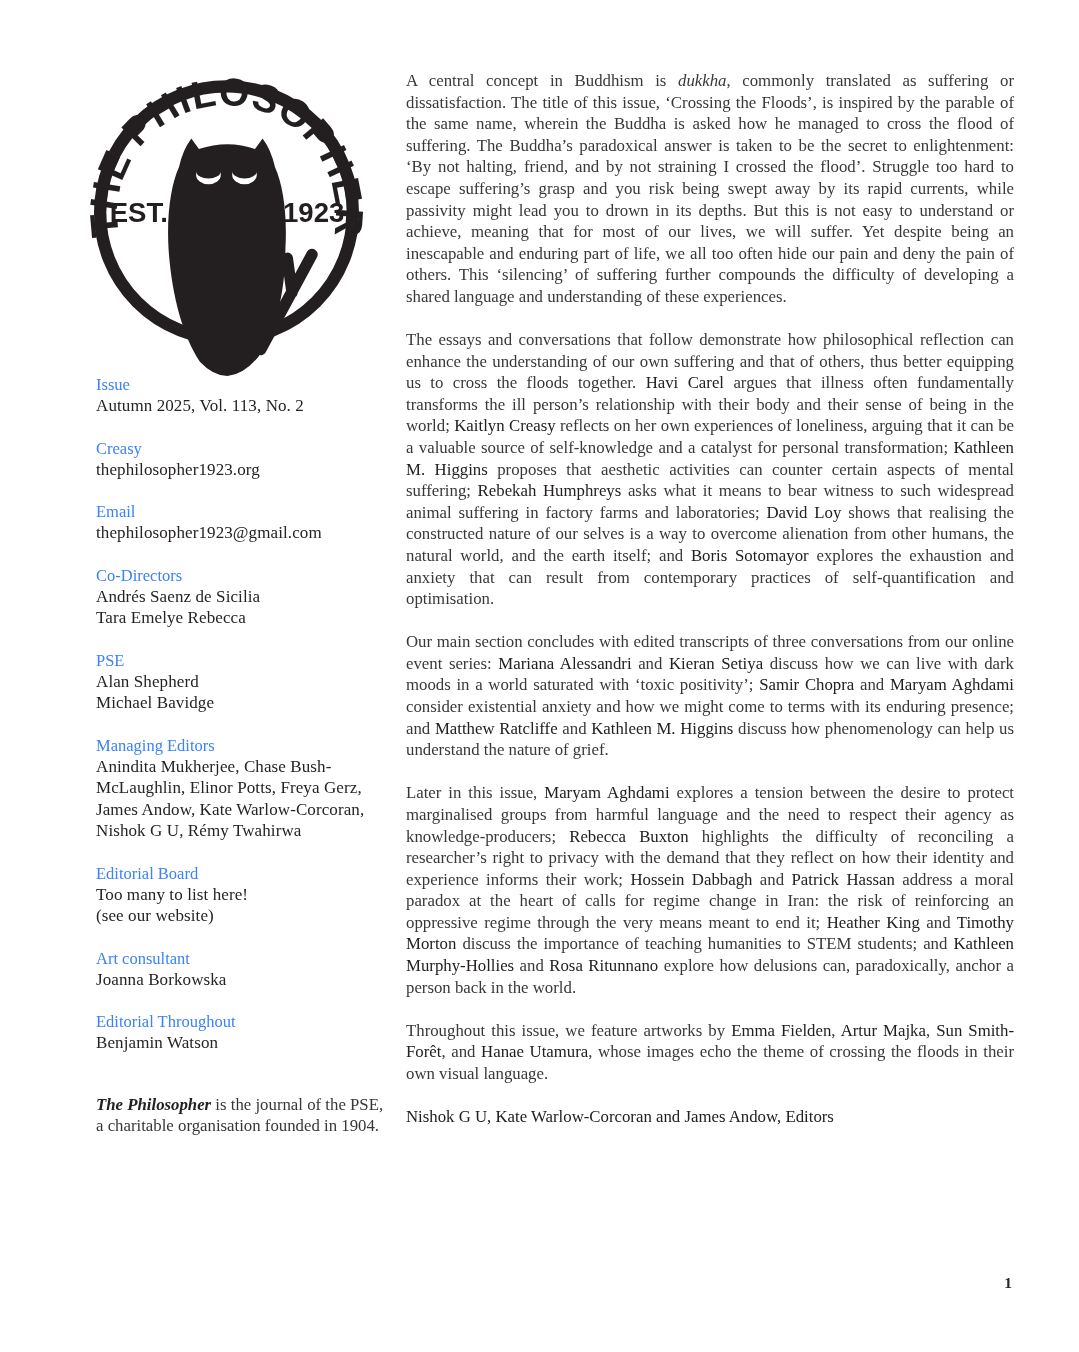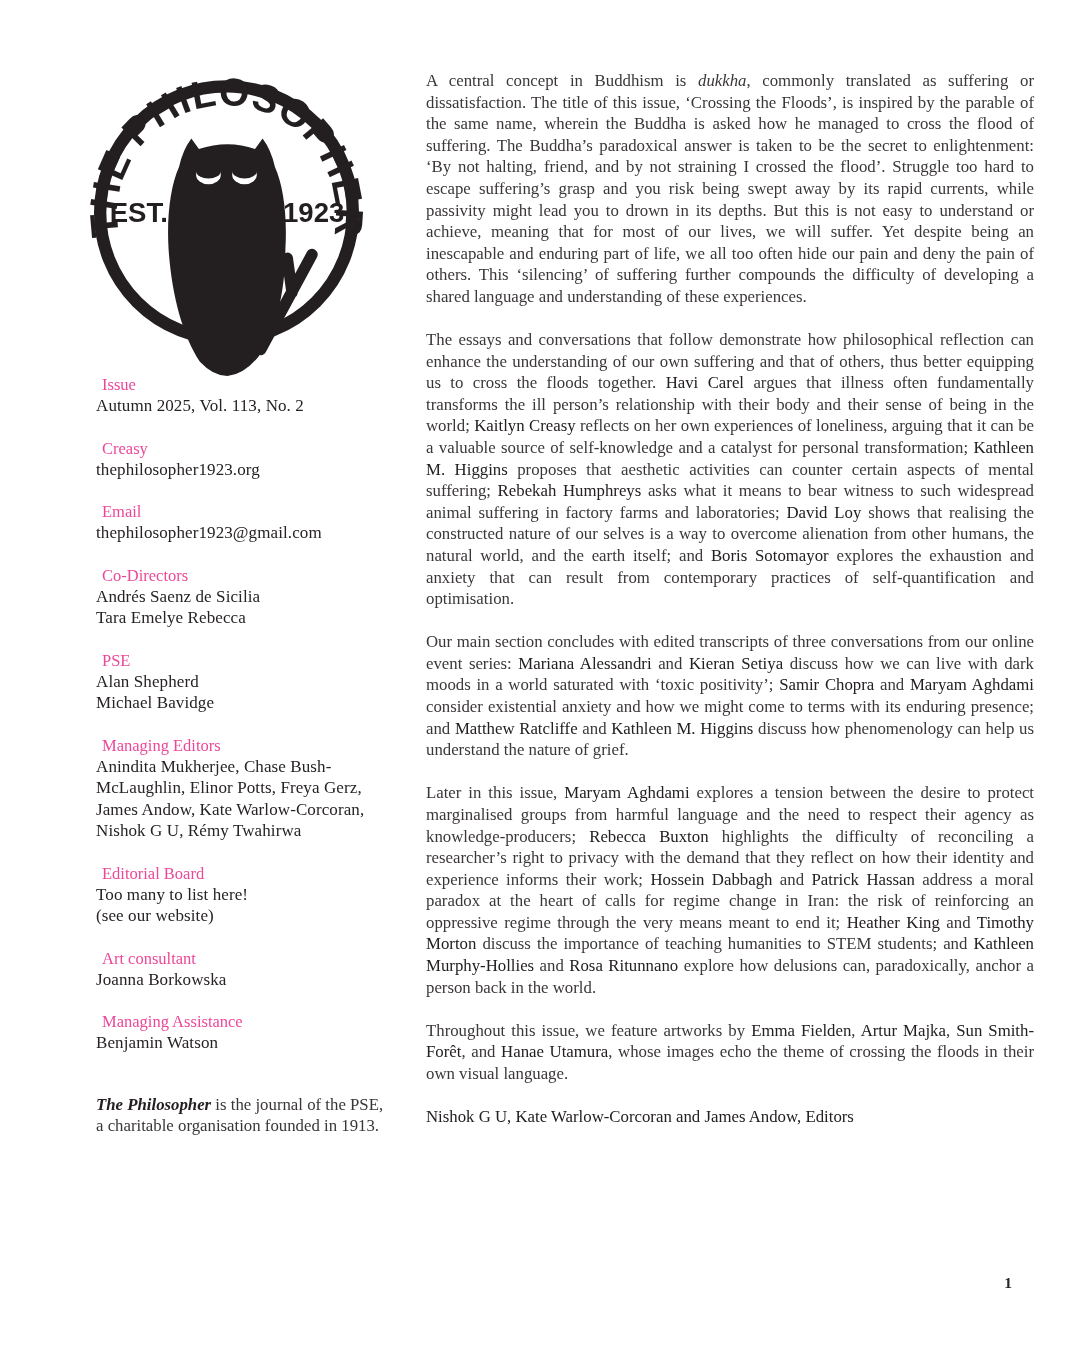--- a/index.html
+++ b/index.html
@@ -4,28 +4,28 @@
 <style>
   html, body { margin:0; padding:0; background:#ffffff; }
   .page {
     position:relative; width:1079px; height:1352px; background:#ffffff;
     font-family:"Liberation Serif", serif; color:#34302f; overflow:hidden;
   }
   
   .sidebar { position:absolute; left:96px; top:72px; width:296px; }
   .logo svg { display:block; margin-left:-12px; margin-bottom:-6px; }
   .side-sec { margin-bottom:21px; }
-  .side-label { font-size:16.5px; line-height:21px; color:#ec4899;margin-left:6px; }
+  .side-label { font-size:16.5px; line-height:21px; color:#3b82f6; }
   .side-value {
     font-size:17px; font-weight:400; line-height:21.5px;
     color:#272324; white-space:pre-line; letter-spacing:0.1px;
   }
   .side-foot { margin:40px 0 0 0; font-size:16.8px; line-height:21.8px; color:#3a3637; }
   
-  .main { position:absolute; left:426px; top:70px; width:608px; }
+  .main { position:absolute; left:406px; top:70px; width:608px; }
   .main p {
     margin:0 0 21.5px 0; font-size:16.8px; line-height:21.6px;
     text-align:justify; color:#3b3738;
   }
   .main p.signature { text-align:left; margin-bottom:12px; }
   .main span.b { font-weight:400; color:#242021; }
   .main span.i { font-style:italic; }
   .side-foot span.b { font-weight:700; color:#242021; }
   .side-foot span.i { font-style:italic; }
   
@@ -116,25 +116,25 @@
 (see our website)</div>
     </section>
 
 
     <section class="side-sec">
       <div class="side-label">Art consultant</div>
       <div class="side-value">Joanna Borkowska</div>
     </section>
 
     <section class="side-sec">
-      <div class="side-label">Managing Assistance</div>
+      <div class="side-label">Editorial Throughout</div>
       <div class="side-value">Benjamin Watson</div>
     </section>
 
-    <p class="side-foot"><span class="b i">The Philosopher</span><span> is the journal of the PSE, a charitable organisation founded in 1913.</span></p>
+    <p class="side-foot"><span class="b i">The Philosopher</span><span> is the journal of the PSE, a charitable organisation founded in 1904.</span></p>
 
   </aside>
 
   <main class="main">
     <p><span>A central concept in Buddhism is </span><span class="i">dukkha</span><span>, commonly translated as suffering or dissatisfaction. The title of this issue, ‘Crossing the Floods’, is inspired by the parable of the same name, wherein the Buddha is asked how he managed to cross the flood of suffering. The Buddha’s paradoxical answer is taken to be the secret to enlightenment: ‘By not halting, friend, and by not straining I crossed the flood’. Struggle too hard to escape suffering’s grasp and you risk being swept away by its rapid currents, while passivity might lead you to drown in its depths. But this is not easy to understand or achieve, meaning that for most of our lives, we will suffer. Yet despite being an inescapable and enduring part of life, we all too often hide our pain and deny the pain of others. This ‘silencing’ of suffering further compounds the difficulty of developing a shared language and understanding of these experiences.</span></p>
     <p><span>The essays and conversations that follow demonstrate how philosophical reflection can enhance the understanding of our own suffering and that of others, thus better equipping us to cross the floods together. </span><span class="b">Havi Carel</span><span> argues that illness often fundamentally transforms the ill person’s relationship with their body and their sense of being in the world; </span><span class="b">Kaitlyn Creasy</span><span> reflects on her own experiences of loneliness, arguing that it can be a valuable source of self-knowledge and a catalyst for personal transformation; </span><span class="b">Kathleen M. Higgins</span><span> proposes that aesthetic activities can counter certain aspects of mental suffering; </span><span class="b">Rebekah Humphreys</span><span> asks what it means to bear witness to such widespread animal suffering in factory farms and laboratories; </span><span class="b">David Loy</span><span> shows that realising the constructed nature of our selves is a way to overcome alienation from other humans, the natural world, and the earth itself; and </span><span class="b">Boris Sotomayor</span><span> explores the exhaustion and anxiety that can result from contemporary practices of self-quantification and optimisation.</span></p>
     <p><span>Our main section concludes with edited transcripts of three conversations from our online event series: </span><span class="b">Mariana Alessandri</span><span> and </span><span class="b">Kieran Setiya</span><span> discuss how we can live with dark moods in a world saturated with ‘toxic positivity’; </span><span class="b">Samir Chopra</span><span> and </span><span class="b">Maryam Aghdami</span><span> consider existential anxiety and how we might come to terms with its enduring presence; and </span><span class="b">Matthew Ratcliffe</span><span> and </span><span class="b">Kathleen M. Higgins</span><span> discuss how phenomenology can help us understand the nature of grief.</span></p>
     <p><span>Later in this issue, </span><span class="b">Maryam Aghdami</span><span> explores a tension between the desire to protect marginalised groups from harmful language and the need to respect their agency as knowledge-producers; </span><span class="b">Rebecca Buxton</span><span> highlights the difficulty of reconciling a researcher’s right to privacy with the demand that they reflect on how their identity and experience informs their work; </span><span class="b">Hossein Dabbagh</span><span> and </span><span class="b">Patrick Hassan</span><span> address a moral paradox at the heart of calls for regime change in Iran: the risk of reinforcing an oppressive regime through the very means meant to end it; </span><span class="b">Heather King</span><span> and </span><span class="b">Timothy Morton</span><span> discuss the importance of teaching humanities to STEM students; and </span><span class="b">Kathleen Murphy-Hollies</span><span> and </span><span class="b">Rosa Ritunnano</span><span> explore how delusions can, paradoxically, anchor a person back in the world.</span></p>
     <p><span>Throughout this issue, we feature artworks by </span><span class="b">Emma Fielden</span><span>, </span><span class="b">Artur Majka</span><span>, </span><span class="b">Sun Smith-Forêt</span><span>, and </span><span class="b">Hanae Utamura</span><span>, whose images echo the theme of crossing the floods in their own visual language.</span></p>
     <p class="signature"><span class="b">Nishok G U, Kate Warlow-Corcoran and James Andow, Editors</span></p>

